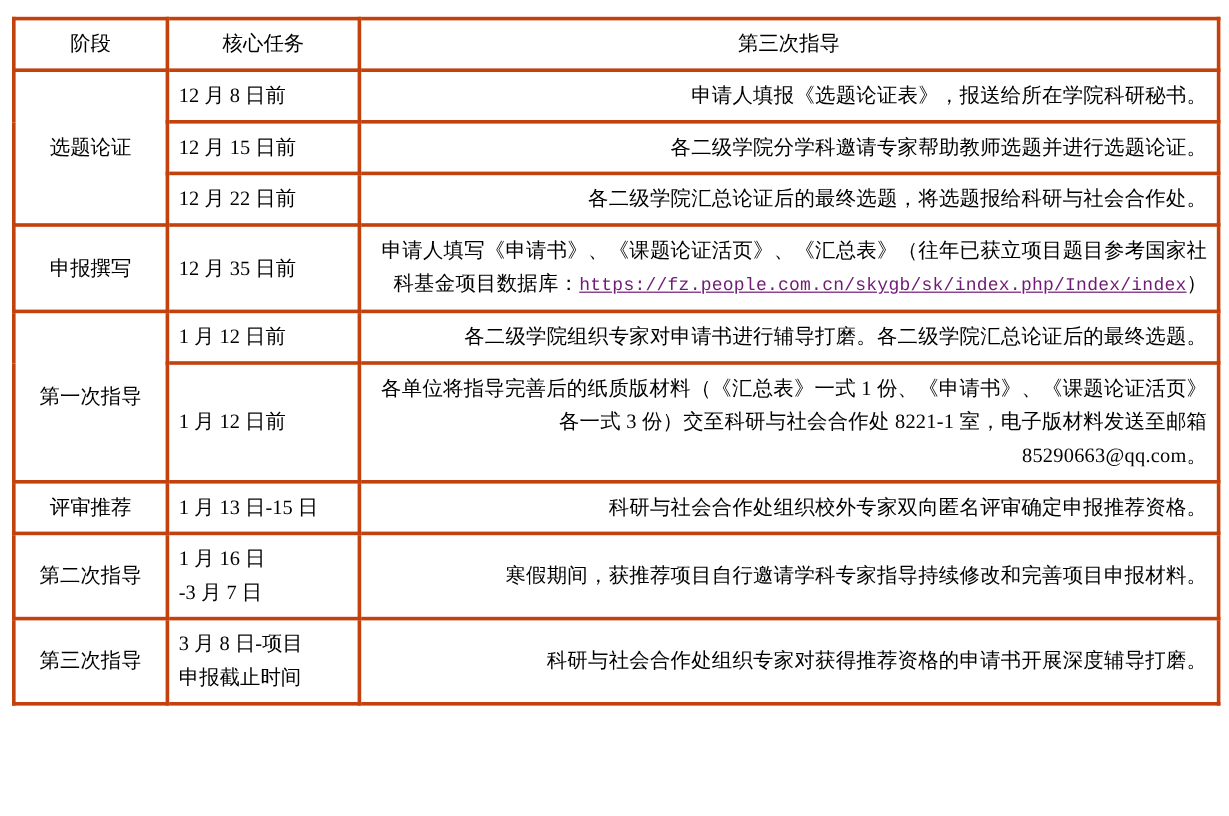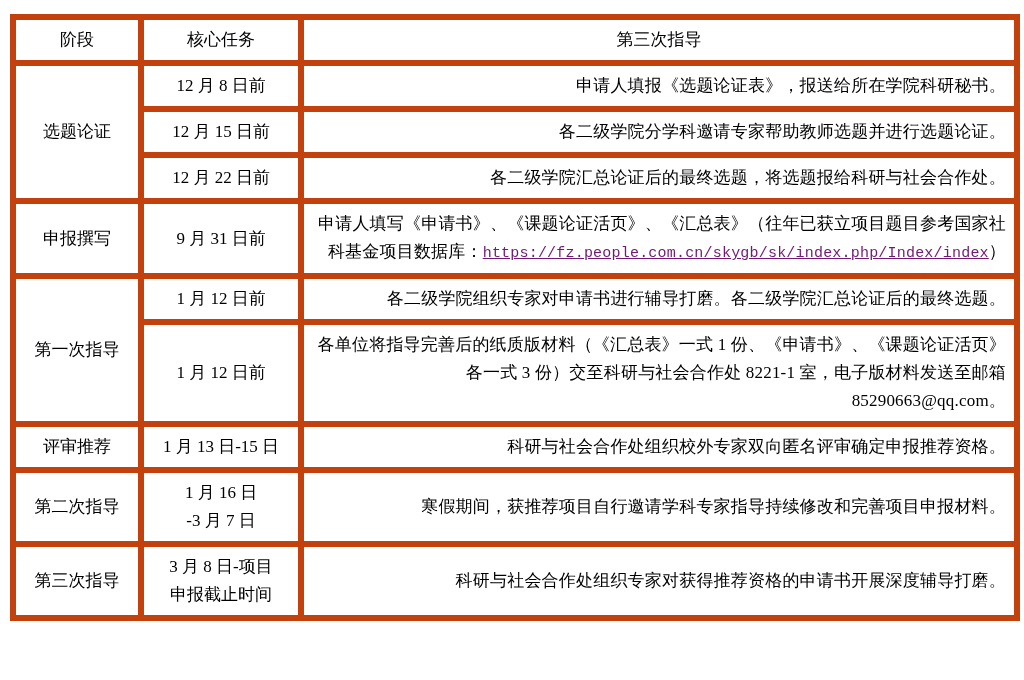--- a/index.html
+++ b/index.html
@@ -21,42 +21,42 @@
     box-sizing: border-box;
     padding: 14px 10px 0 10px;
   }
   table.schedule {
     border-collapse: collapse;
     table-layout: fixed;
     width: 1004px;
     margin: 0;
   }
   table.schedule td, table.schedule th {
-    border: 6px solid #c2410c;
+    border: 3px solid #c2410c;
     vertical-align: middle;
     padding: 6px 8px;
     font-size: 17px;
     line-height: 1.65;
     font-weight: normal;
   }
   col.c-stage { width: 128px; }
   col.c-time  { width: 160px; }
   col.c-task  { width: 716px; }
 
   thead th {
     text-align: center;
     font-weight: bold;
     font-size: 18px;
     padding: 7px 8px;
   }
   td.stage {
     text-align: center;
   }
   td.time {
-    text-align: center;
+    text-align: left;
   }
   td.task {
     text-align: right;
     letter-spacing: 0.2px;
   }
   td.task .link {
     color: #701a75;
     text-decoration: underline;
     font-family: "Liberation Mono", "DejaVu Sans Mono", monospace;
     font-size: 15px;
@@ -95,21 +95,21 @@
         <td class="task">各二级学院分学科邀请专家帮助教师选题并进行选题论证。</td>
       </tr>
 
       <tr>
         <td class="time">12 月 22 日前</td>
         <td class="task">各二级学院汇总论证后的最终选题，将选题报给科研与社会合作处。</td>
       </tr>
 
       <tr>
         <td class="stage">申报撰写</td>
-        <td class="time">9 月 31 日前</td>
+        <td class="time">12 月 35 日前</td>
         <td class="task"><span>申请人填写《申请书》、《课题论证活页》、《汇总表》（往年已获立项目题目参考国家社科基金项目数据库：</span><a class="link" href="#">https://fz.people.com.cn/skygb/sk/index.php/Index/index</a><span>）</span></td>
       </tr>
 
       <tr>
         <td class="stage" rowspan="2">第一次指导</td>
         <td class="time">1 月 12 日前</td>
         <td class="task">各二级学院组织专家对申请书进行辅导打磨。各二级学院汇总论证后的最终选题。</td>
       </tr>
 
       <tr>

